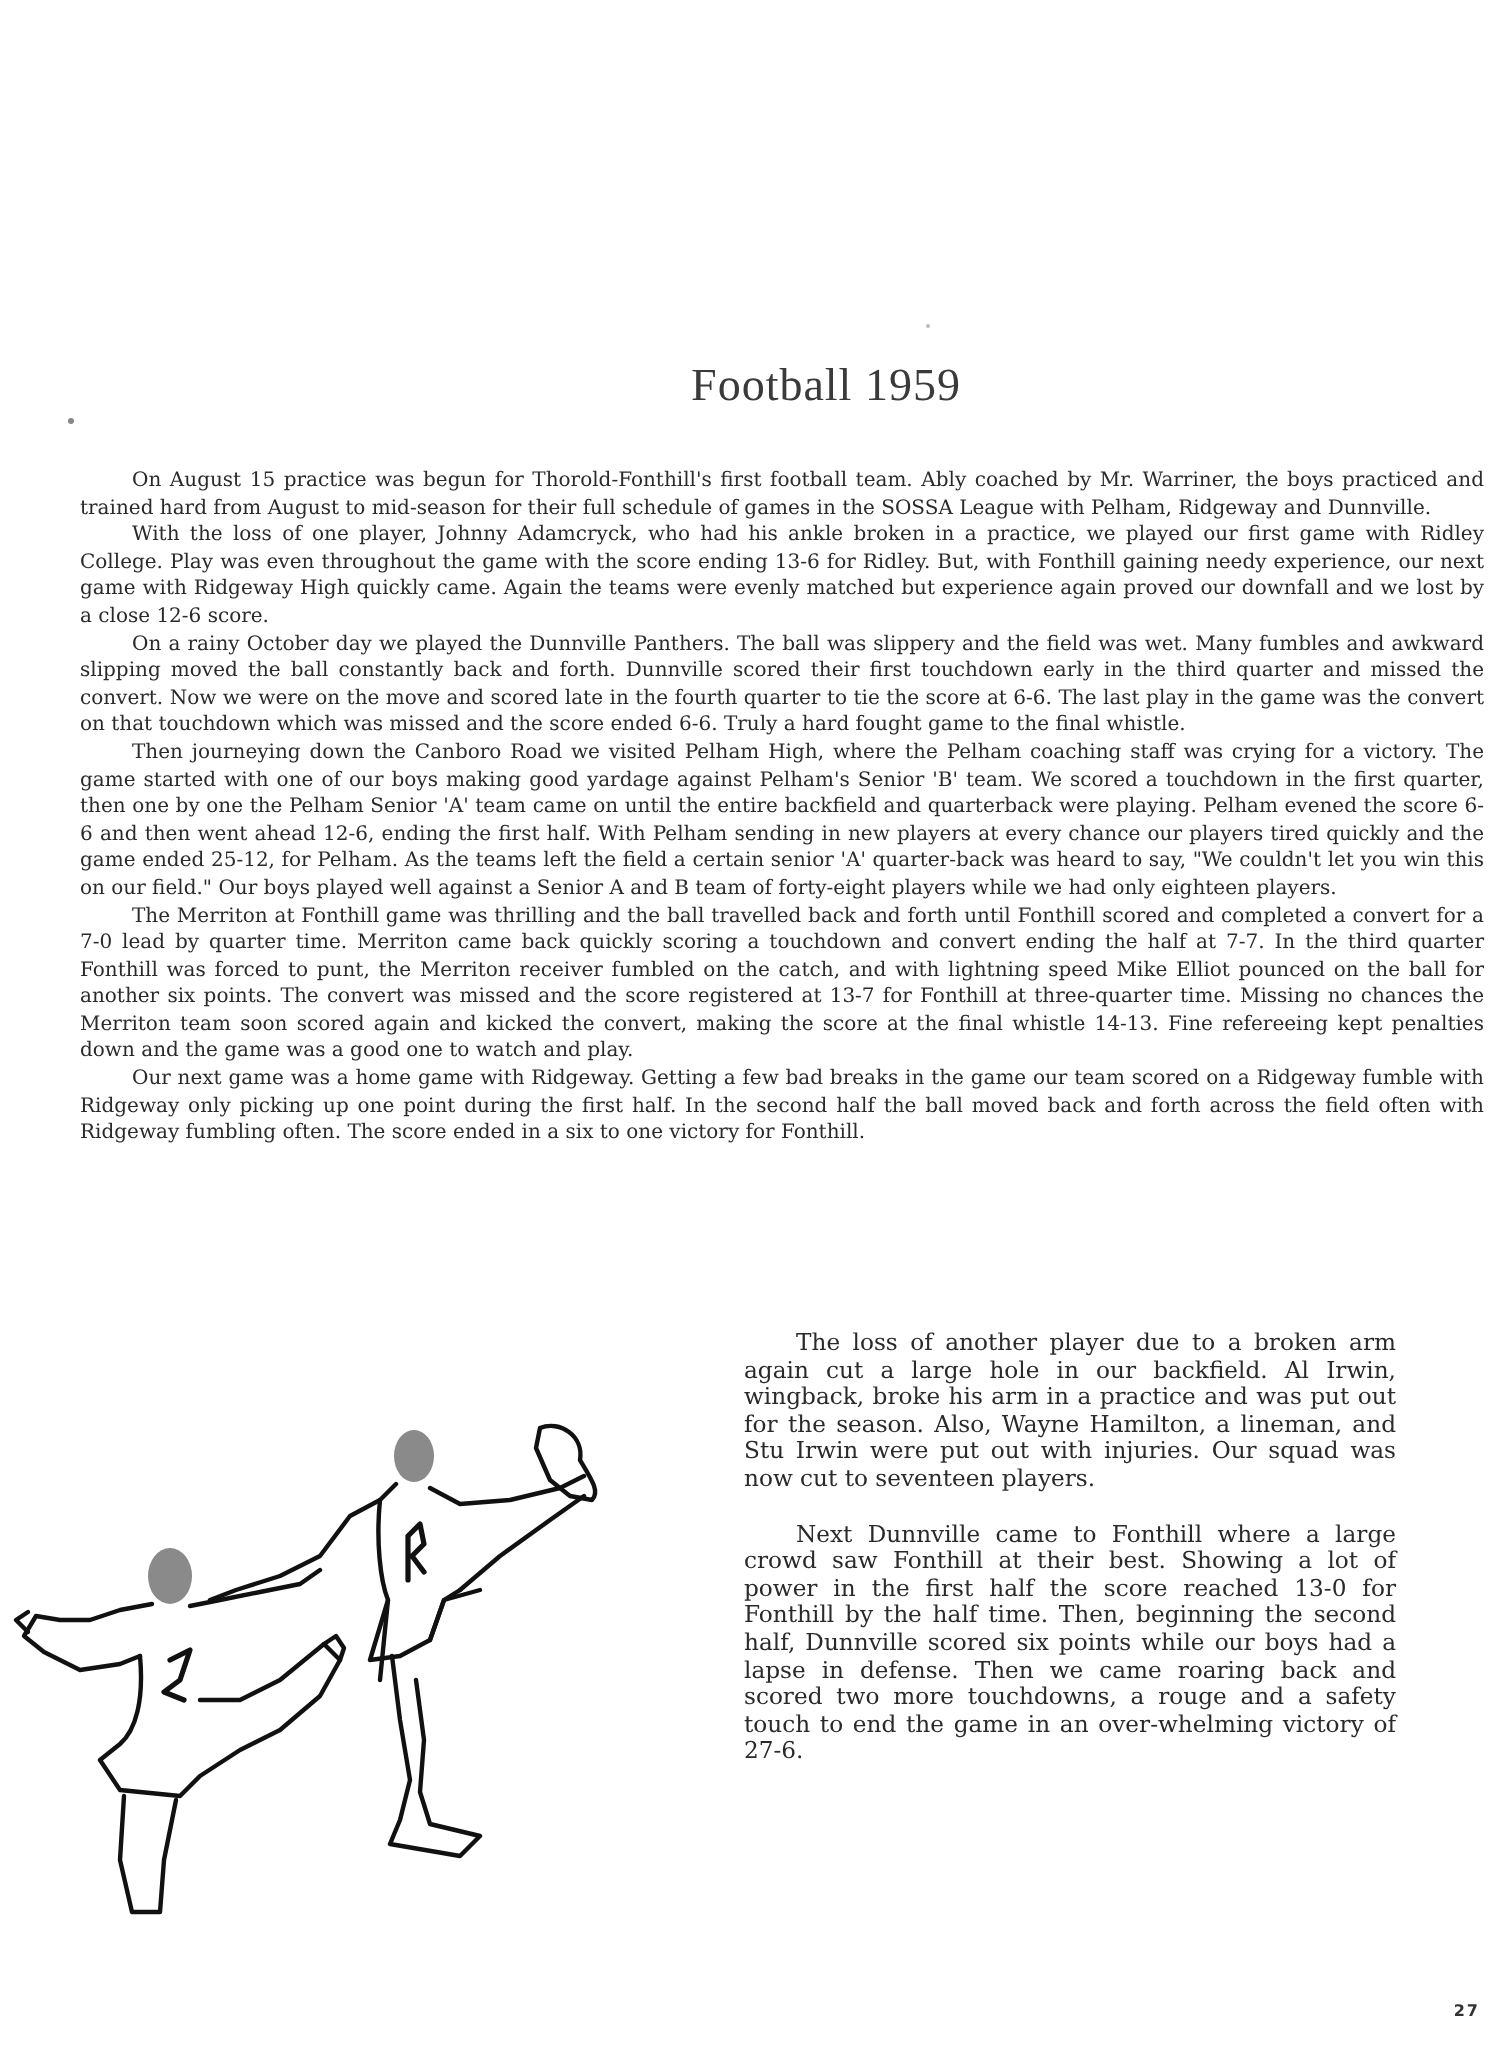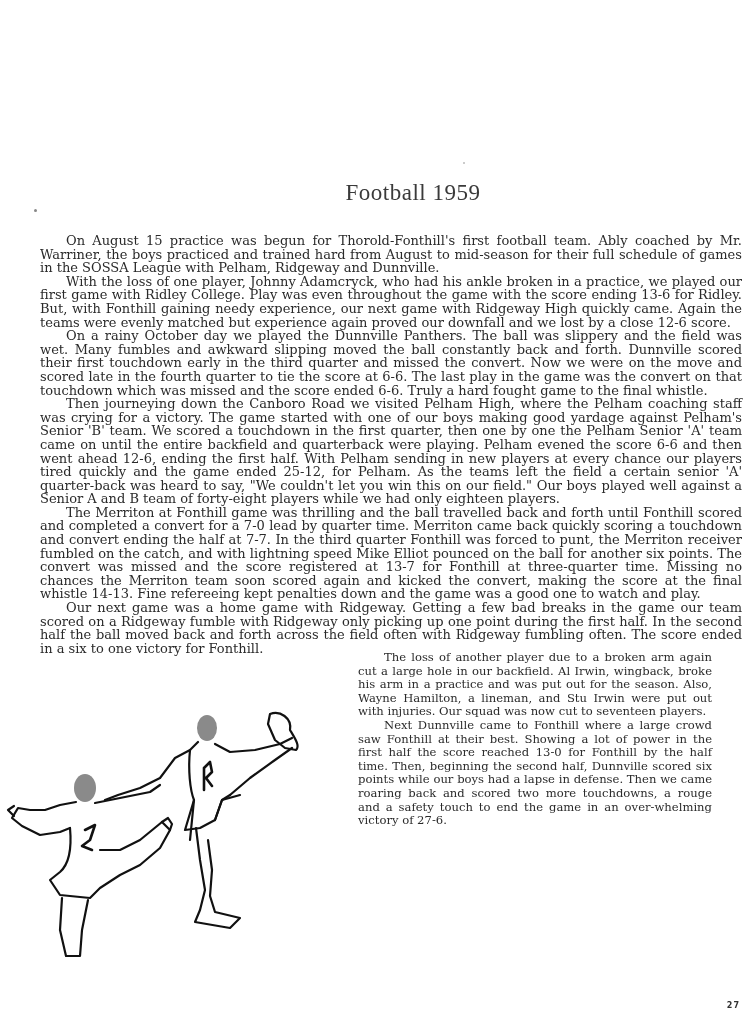--- a/index.html
+++ b/index.html
@@ -7,29 +7,29 @@
     width: 754px; height: 1024px; position: relative; overflow: hidden;
     font-family: "DejaVu Serif", serif; color: #2a2a2a;
   }
   .page-title {
     position: absolute; left: 0; width: 754px; top: 180px;
     text-align: center; font-family: "Liberation Serif", serif;
     font-size: 23px; color: #3a3a3a; letter-spacing: 0.5px; padding-left: 36px;
   }
   .body-text {
     position: absolute; left: 40px; top: 234px; width: 702px;
-    font-size: 13px; line-height: 13.6px; text-align: justify;
+    font-size: 10px; line-height: 13.6px; text-align: justify;
     text-align-last: left;
   }
   .body-text p { margin: 0; text-indent: 26px; }
   .col-text {
     position: absolute; left: 358px; top: 651px; width: 354px;
     font-size: 11.6px; line-height: 13.6px; text-align: justify;
   }
-  .col-text p { margin: 0; text-indent: 26px; }
+  .col-text p { margin: 14px; text-indent: 26px; }
   .illustration {
     position: absolute; left: 0px; top: 700px; width: 320px; height: 260px;
   }
   .page-number {
     position: absolute; right: 14px; bottom: 14px;
     font-family: "DejaVu Sans", sans-serif; font-weight: bold;
     font-size: 8px; color: #333; letter-spacing: 1px; text-align: center;
   }
   .speck { position: absolute; background: #888; border-radius: 50%; }
 </style>

